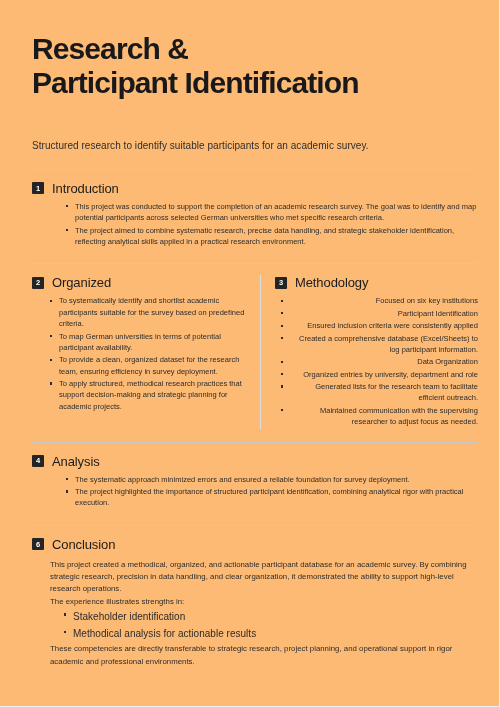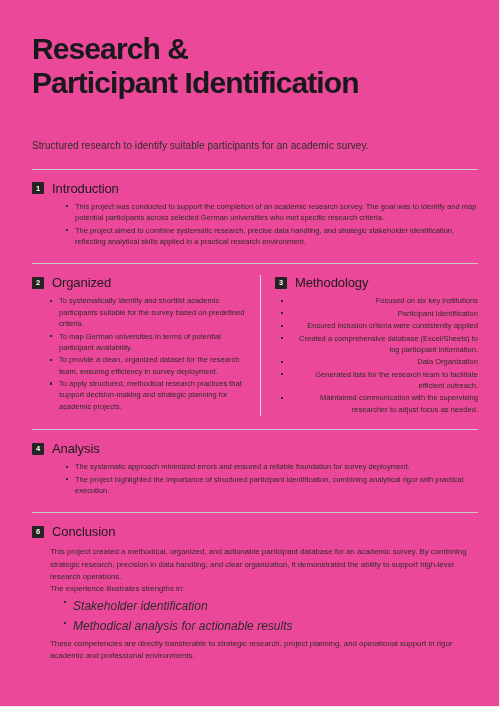--- a/index.html
+++ b/index.html
@@ -13,21 +13,21 @@
     overflow: hidden;
     font-family: "Liberation Sans", sans-serif;
     color: #1b1b1b;
     -webkit-font-smoothing: antialiased;
   }
 
   .page {
     position: relative;
     width: 500px;
     height: 707px;
-    background: #ec4899;
+    background: #fdba74;
     box-sizing: border-box;
     padding: 30px 22px 0 32px;
   }
 
   
   .page-edge-right {
     position: absolute;
     top: 0;
     right: 0;
     width: 1px;
@@ -165,23 +165,22 @@
     color: #2c2c2c;
     margin: 7px 0 0 18px;
     letter-spacing: 0.02px;
   }
   .para.sub { margin-top: 0; }
   ul.bullets.concl {
     padding-left: 32px;
     margin-top: 1px;
   }
   ul.bullets.concl li {
-    font-size: 12px;
+    font-size: 10px;
     line-height: 1.62;
-    font-style: italic;
   }
 </style>
 </head>
 <body>
 
 <div class="page">
 
   <div class="page-edge-right"></div>
   <div class="page-edge-bottom"></div>
 
@@ -226,20 +225,21 @@
       <div class="sec-head">
         <span class="badge">3</span>
         <span class="sec-title">Methodology</span>
       </div>
       <ul class="bullets col">
         <li>Focused on six key institutions</li>
         <li>Participant Identification</li>
         <li>Ensured inclusion criteria were consistently applied</li>
         <li>Created a comprehensive database (Excel/Sheets) to log participant information.</li>
         <li>Data Organization</li>
+        <li>Organized entries by university, department and role</li>
         <li>Generated lists for the research team to facilitate efficient outreach.</li>
         <li>Maintained communication with the supervising researcher to adjust focus as needed.</li>
       </ul>
     </div>
 
   </div>
 
   <div class="rule tight"></div>
 
   <div class="sec-head">

